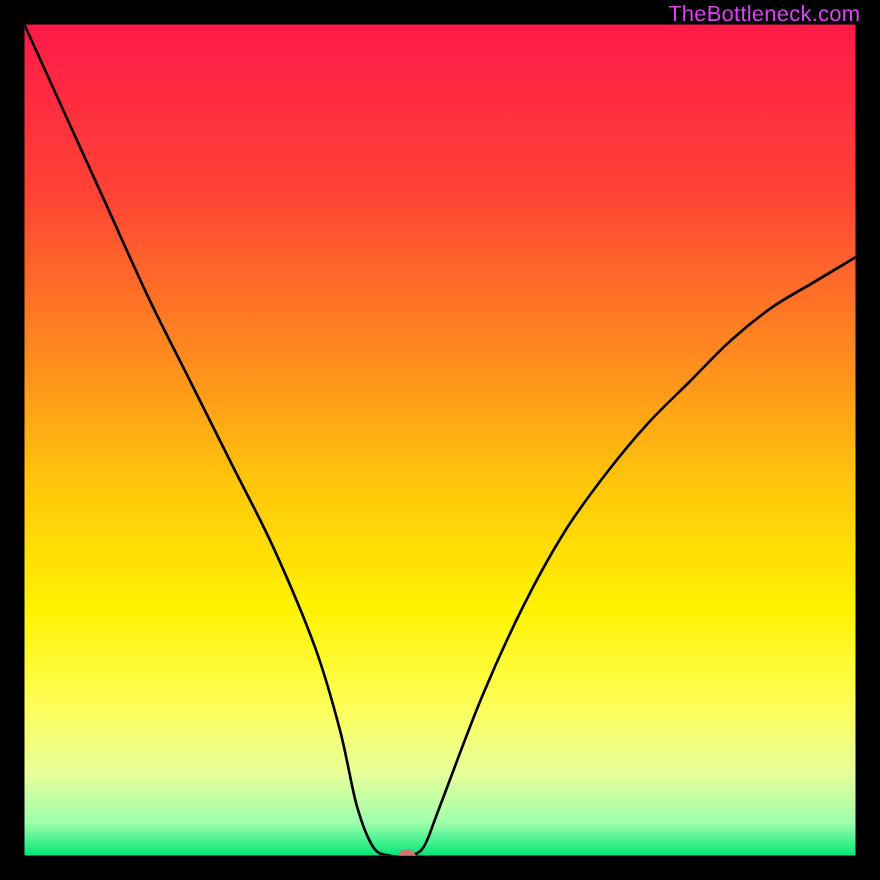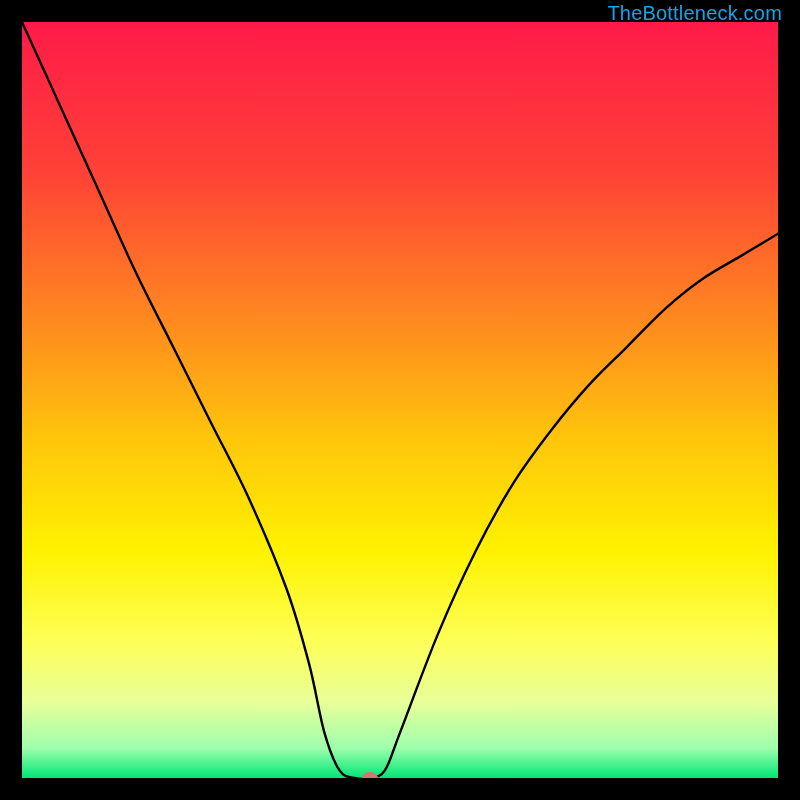--- a/index.html
+++ b/index.html
@@ -15,21 +15,21 @@
     width: 800px;
     height: 800px;
     background: #000000;
   }
   .watermark {
     position: absolute;
     top: 2px;
     right: 18px;
     font-family: Arial, Helvetica, sans-serif;
     font-size: 20px;
-    color: #0ea5e9;
+    color: #d946ef;
     z-index: 10;
     letter-spacing: 0.2px;
   }
   .plot {
     position: absolute;
     left: 22px;
     top: 22px;
     width: 756px;
     height: 756px;
     overflow: hidden;

